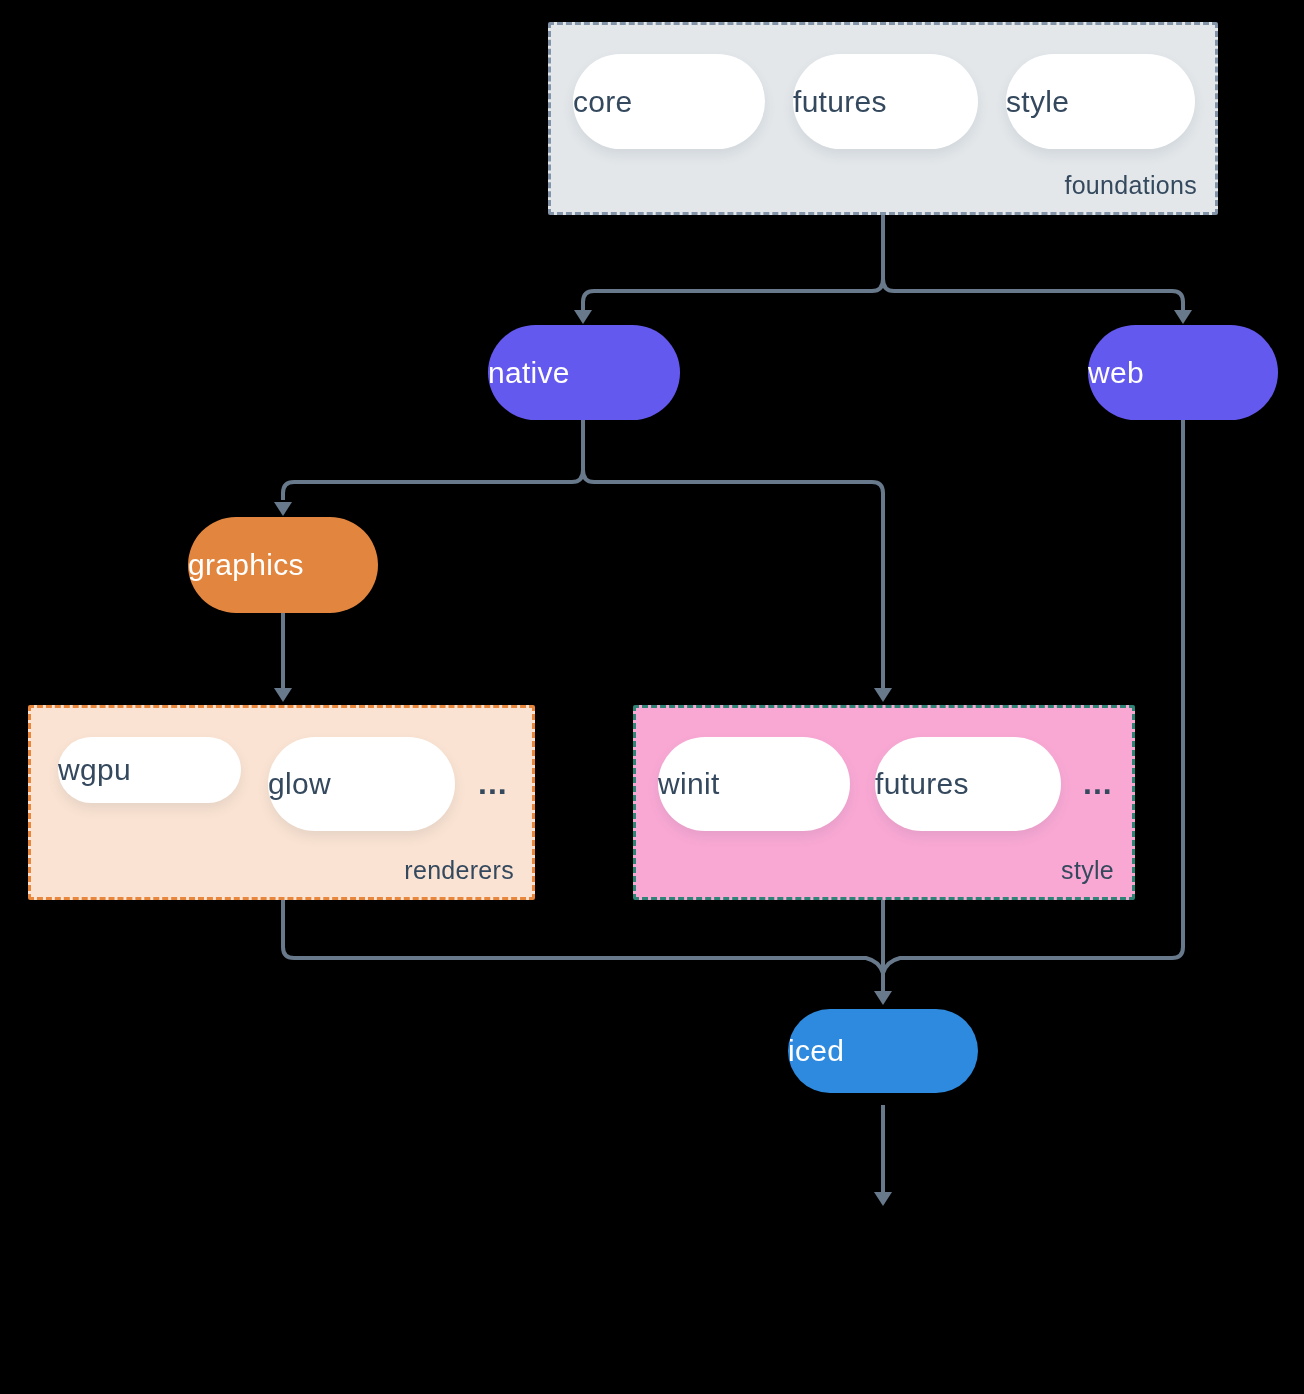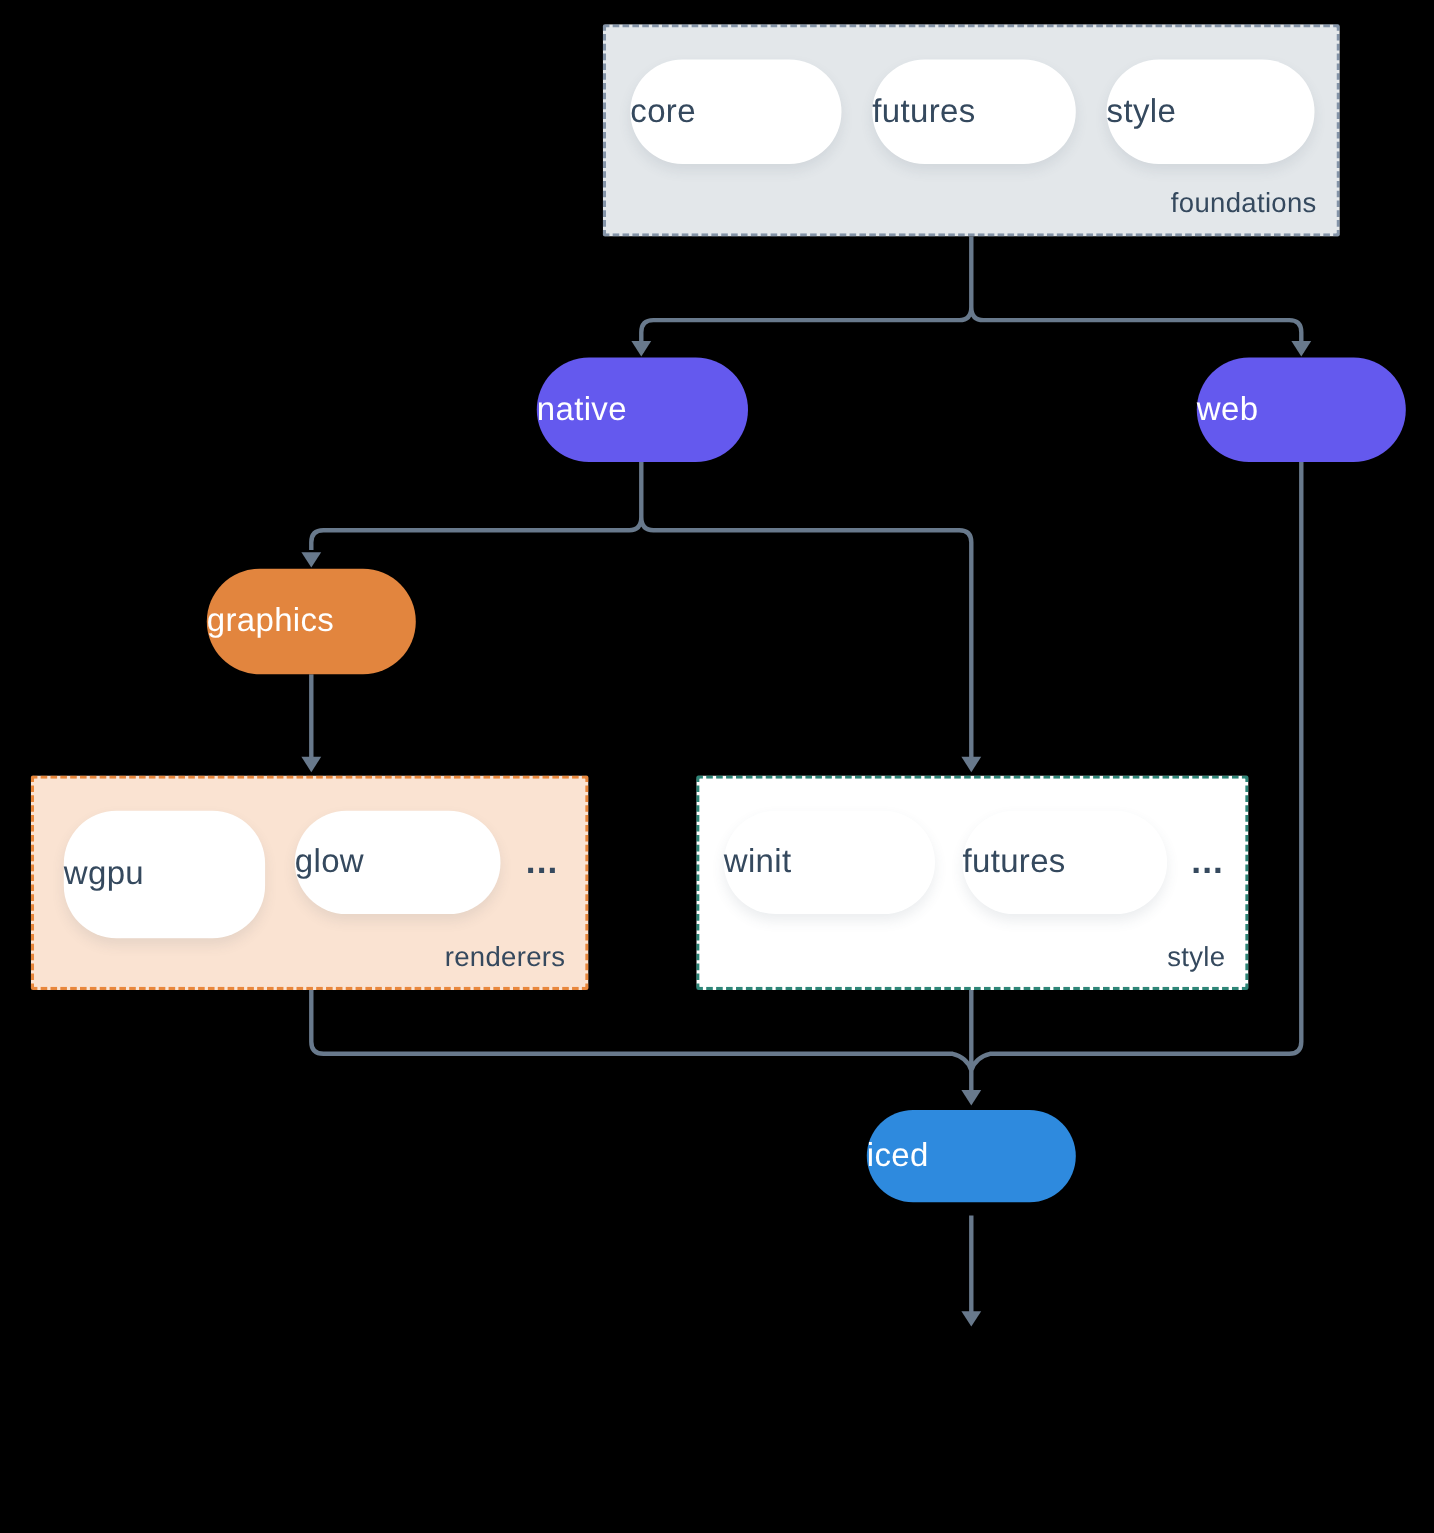--- a/index.html
+++ b/index.html
@@ -18,21 +18,21 @@
   .group-foundations{
     left:548px;top:22px;width:670px;height:193px;
     background:#e3e7ea;border:3px dashed #8494a8;border-radius:2px;
   }
   .group-renderers{
     left:28px;top:705px;width:507px;height:195px;
     background:#fae3d2;border:3px dashed #e8873c;border-radius:2px;
   }
   .group-shells{
     left:633px;top:705px;width:502px;height:195px;
-    background:#ffffff;border:3px dashed #2e8577;border-radius:2px;
+    background:#f9a8d4;border:3px dashed #2e8577;border-radius:2px;
   }
   .group-label{
     position:absolute;right:18px;bottom:12px;
     font-size:25px;color:#35495e;letter-spacing:.3px;
   }
 
   .pill{
     position:absolute;display:flex;align-items:center;justify-content:flex-start;
     border-radius:48px;font-size:30px;letter-spacing:.3px;
   }
@@ -42,21 +42,21 @@
   }
   .pill-native{left:488px;top:325px;width:192px;height:95px;background:#6459ee;color:#fff;}
   .pill-web{left:1088px;top:325px;width:190px;height:95px;background:#6459ee;color:#fff;}
   .pill-graphics{left:188px;top:517px;width:190px;height:96px;background:#e2853e;color:#fff;}
   .pill-iced{left:788px;top:1009px;width:190px;height:84px;background:#2e8ade;color:#fff;}
 
   .pill-core{left:22px;top:29px;width:192px;height:95px;}
   .pill-futures{left:242px;top:29px;width:185px;height:95px;}
   .pill-style{left:455px;top:29px;width:189px;height:95px;}
 
-  .pill-wgpu{left:27px;top:29px;width:183px;height:116px;}
+  .pill-wgpu{left:27px;top:29px;width:183px;height:66px;}
   .pill-glow{left:237px;top:29px;width:187px;height:94px;}
   .pill-winit{left:22px;top:29px;width:192px;height:94px;}
   .pill-glutin{left:239px;top:29px;width:186px;height:94px;}
 
   .ellipsis{
     position:absolute;left:447px;top:57px;
     font-size:32px;color:#35495e;font-weight:bold;letter-spacing:1px;
   }
 
   .app-box{

